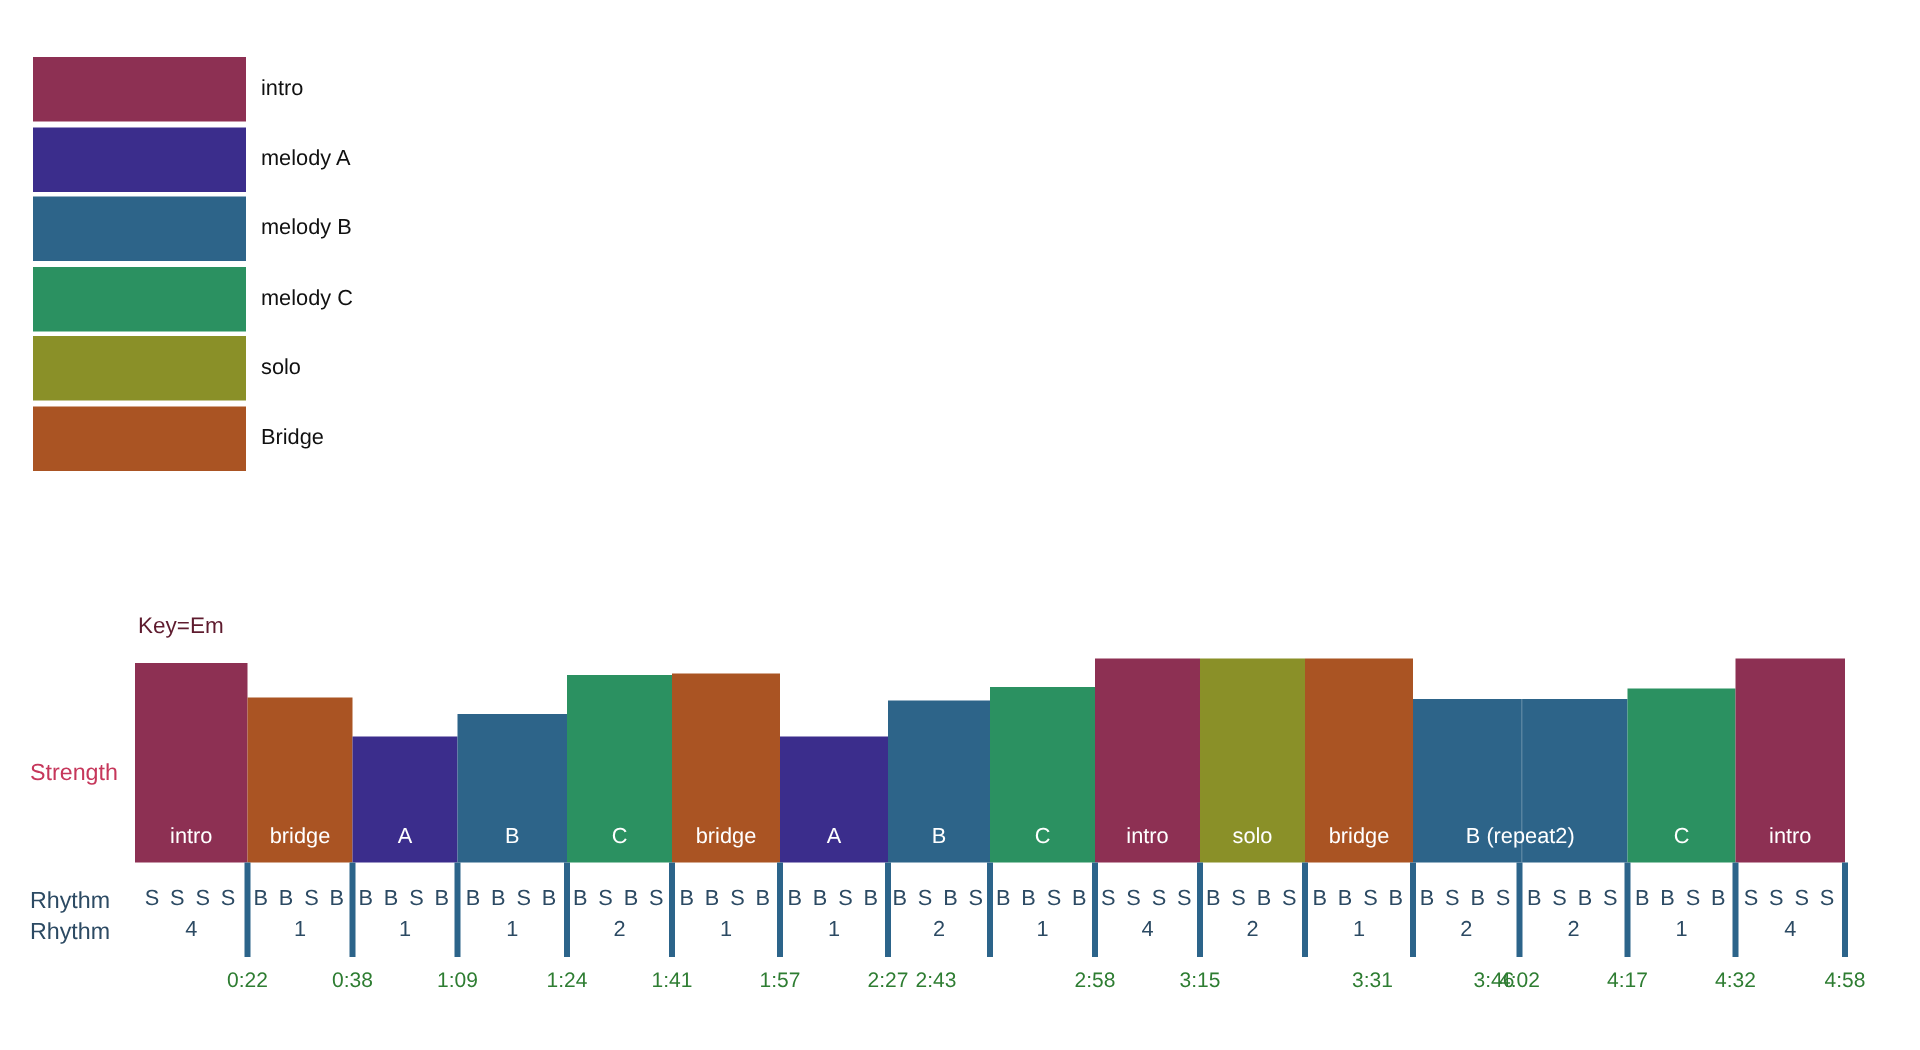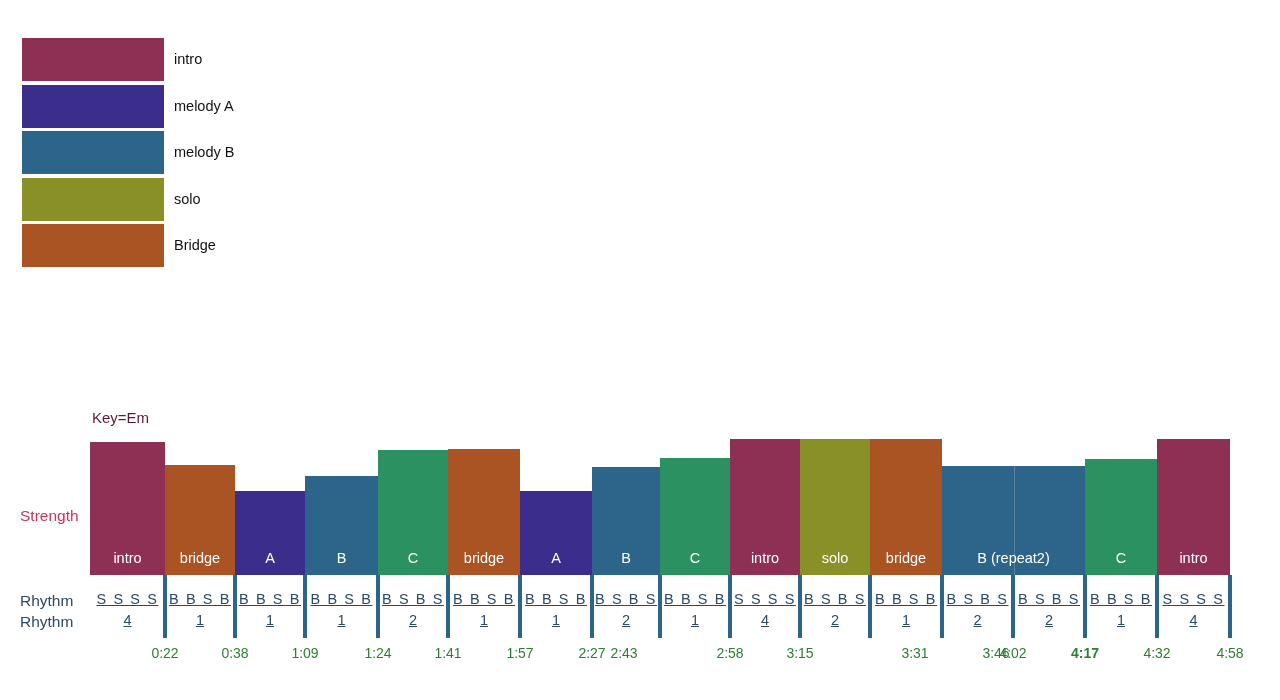--- a/index.html
+++ b/index.html
@@ -141,40 +141,43 @@
 
   
   .rhythm-cell {
     position: absolute;
     top: 589px;
     text-align: center;
     font-size: 14.5px;
     color: #2C4A63;
     line-height: 21px;
     white-space: nowrap;
-    text-decoration: underline;
   }
   .rhythm-pattern { letter-spacing: 1.6px; }
   .rhythm-count   { display: block; }
 </style>
 </head>
 <body>
 
 <div id="legend">
     <div class="legend-row">
       <div class="legend-swatch" style="background: rgb(141, 48, 83);"></div>
       <div class="legend-label">intro</div>
     </div>
     <div class="legend-row">
       <div class="legend-swatch" style="background: rgb(59, 45, 140);"></div>
       <div class="legend-label">melody A</div>
     </div>
     <div class="legend-row">
       <div class="legend-swatch" style="background: rgb(45, 100, 137);"></div>
       <div class="legend-label">melody B</div>
+    </div>
+    <div class="legend-row">
+      <div class="legend-swatch" style="background: rgb(43, 145, 97);"></div>
+      <div class="legend-label">melody C</div>
     </div>
     <div class="legend-row">
       <div class="legend-swatch" style="background: rgb(138, 144, 40);"></div>
       <div class="legend-label">solo</div>
     </div>
     <div class="legend-row">
       <div class="legend-swatch" style="background: rgb(170, 84, 35);"></div>
       <div class="legend-label">Bridge</div>
     </div>
   </div>
@@ -260,21 +263,21 @@
       <div class="tick-time" style="left: 730px;">2:58</div>
       <div class="tick-mark" style="left: 798px;"></div>
       <div class="tick-time" style="left: 800px;">3:15</div>
       <div class="tick-mark" style="left: 868px;"></div>
       <div class="tick-time" style="left: 915px;">3:31</div>
       <div class="tick-mark" style="left: 940px;"></div>
       <div class="tick-time" style="left: 996px;">3:46</div>
       <div class="tick-mark" style="left: 1011px;"></div>
       <div class="tick-time" style="left: 1013px;">4:02</div>
       <div class="tick-mark" style="left: 1083px;"></div>
-      <div class="tick-time" style="left: 1085px; font-weight: bold;">4:17</div>
+      <div class="tick-time" style="left: 1085px;">4:17</div>
       <div class="tick-mark" style="left: 1155px;"></div>
       <div class="tick-time" style="left: 1157px;">4:32</div>
       <div class="tick-mark" style="left: 1228px;"></div>
       <div class="tick-time" style="left: 1230px;">4:58</div>
       <div class="rhythm-cell" style="left: 90px; width: 75px;"><span class="rhythm-pattern">S S S S</span><span class="rhythm-count">4</span></div>
       <div class="rhythm-cell" style="left: 165px; width: 70px;"><span class="rhythm-pattern">B B S B</span><span class="rhythm-count">1</span></div>
       <div class="rhythm-cell" style="left: 235px; width: 70px;"><span class="rhythm-pattern">B B S B</span><span class="rhythm-count">1</span></div>
       <div class="rhythm-cell" style="left: 305px; width: 73px;"><span class="rhythm-pattern">B B S B</span><span class="rhythm-count">1</span></div>
       <div class="rhythm-cell" style="left: 378px; width: 70px;"><span class="rhythm-pattern">B S B S</span><span class="rhythm-count">2</span></div>
       <div class="rhythm-cell" style="left: 448px; width: 72px;"><span class="rhythm-pattern">B B S B</span><span class="rhythm-count">1</span></div>

